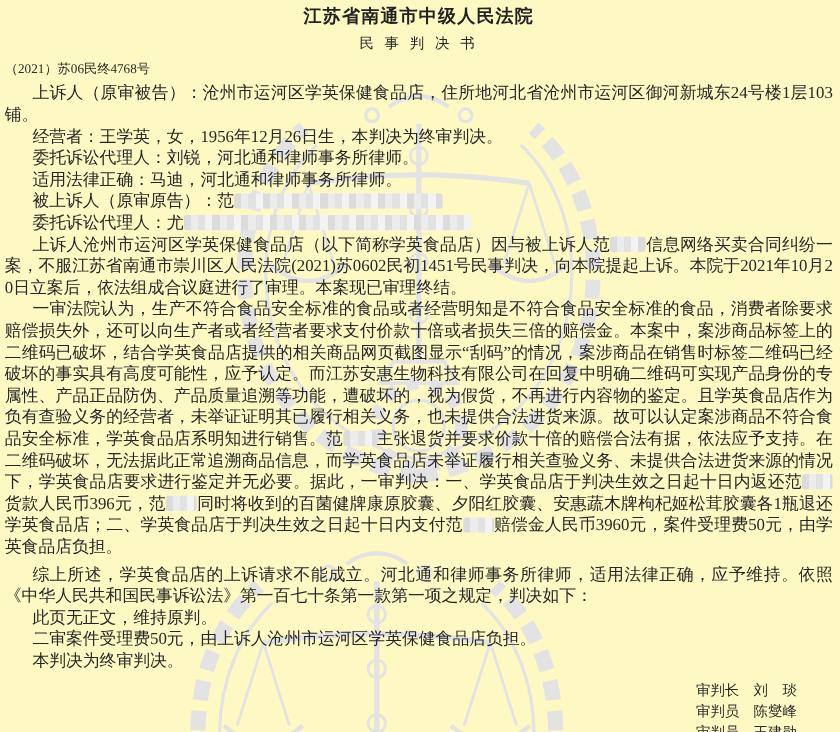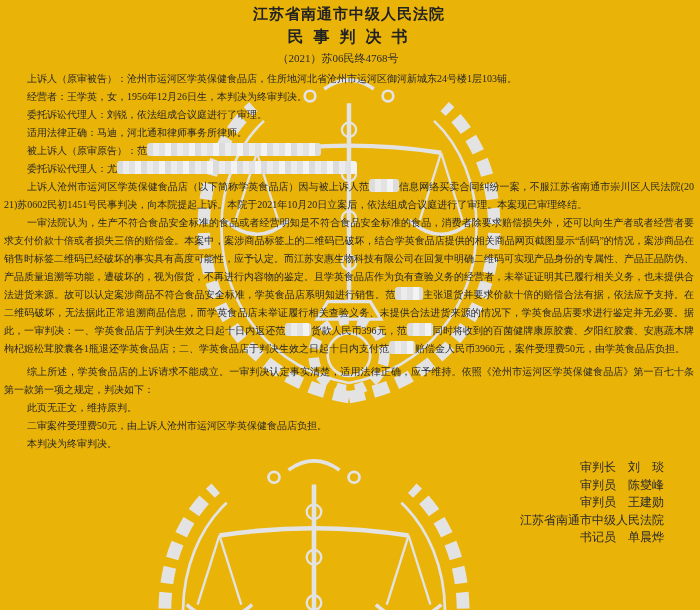--- a/index.html
+++ b/index.html
@@ -1,41 +1,41 @@
 <!DOCTYPE html>
 <html><head>
 <meta charset="utf-8">
 <style>
   html,body{margin:0;padding:0;background:#fff;}
   .page{
     position:relative;
     width:700px;height:610px;
-    background:#eab308;
+    background:#fef9c3;
     overflow:hidden;
     font-family:"Liberation Serif","DejaVu Serif",serif;
     color:#222;
   }
   .emblem{position:absolute;z-index:0;pointer-events:none;}
   .emblem-top{left:168px;top:50px;width:362px;height:372px;}
   .emblem-bottom{left:128px;top:430px;width:372px;height:382px;}
   .content{position:relative;z-index:1;padding:5px 6px 0 4px;}
   .court-name{
     text-align:center;font-size:15px;font-weight:bold;
     line-height:19px;letter-spacing:1px;margin:0;
   }
   .doc-title{
-    text-align:center;font-size:16px;font-weight:bold;
+    text-align:center;font-size:12px;font-weight:normal;
     line-height:19px;letter-spacing:3px;margin:3px 0 0 0;
   }
   .case-number{
-    text-align:center;font-size:11px;line-height:15px;
+    text-align:left;font-size:11px;line-height:15px;
     margin:5px 22px 4px 0;color:#2a2a2a;
   }
   .body p{
-    margin:0;font-size:10px;line-height:18px;
+    margin:0;font-size:14px;line-height:18px;
     text-align:justify;text-indent:23px;color:#262626;
     word-break:break-all;
   }
   .body p.gap{margin-top:5px;}
   .redact{
     display:inline-block;vertical-align:-2px;height:13px;border-radius:3px;
     background-image:
       repeating-linear-gradient(90deg,#dcdcdc 0 6px,#ececec 6px 12px,#e2e2e2 12px 18px,#f3f3f3 18px 24px),
       repeating-linear-gradient(0deg,rgba(255,255,255,.45) 0 5px,rgba(190,190,190,.30) 5px 9px,rgba(255,255,255,.35) 9px 13px);
     filter:blur(.4px);
@@ -106,27 +106,27 @@
   </svg>
 
   <div class="content">
     <h1 class="court-name">江苏省南通市中级人民法院</h1>
     <h2 class="doc-title">民 事 判 决 书</h2>
     <div class="case-number">（2021）苏06民终4768号</div>
 
     <div class="body">
         <p>上诉人（原审被告）：沧州市运河区学英保健食品店，住所地河北省沧州市运河区御河新城东24号楼1层103铺。</p>
         <p>经营者：王学英，女，1956年12月26日生，本判决为终审判决。</p>
-        <p>委托诉讼代理人：刘锐，依法组成合议庭进行了审理。</p>
+        <p>委托诉讼代理人：刘锐，河北通和律师事务所律师。</p>
         <p>适用法律正确：马迪，河北通和律师事务所律师。</p>
         <p>被上诉人（原审原告）：范<span class="redact" style="width: 174px;"></span></p>
         <p>委托诉讼代理人：尤<span class="redact" style="width: 240px;"></span></p>
         <p>上诉人沧州市运河区学英保健食品店（以下简称学英食品店）因与被上诉人范<span class="redact" style="width: 30px;"></span>信息网络买卖合同纠纷一案，不服江苏省南通市崇川区人民法院(2021)苏0602民初1451号民事判决，向本院提起上诉。本院于2021年10月20日立案后，依法组成合议庭进行了审理。本案现已审理终结。</p>
         <p>一审法院认为，生产不符合食品安全标准的食品或者经营明知是不符合食品安全标准的食品，消费者除要求赔偿损失外，还可以向生产者或者经营者要求支付价款十倍或者损失三倍的赔偿金。本案中，案涉商品标签上的二维码已破坏，结合学英食品店提供的相关商品网页截图显示“刮码”的情况，案涉商品在销售时标签二维码已经破坏的事实具有高度可能性，应予认定。而江苏安惠生物科技有限公司在回复中明确二维码可实现产品身份的专属性、产品正品防伪、产品质量追溯等功能，遭破坏的，视为假货，不再进行内容物的鉴定。且学英食品店作为负有查验义务的经营者，未举证证明其已履行相关义务，也未提供合法进货来源。故可以认定案涉商品不符合食品安全标准，学英食品店系明知进行销售。范<span class="redact" style="width: 28px;"></span>主张退货并要求价款十倍的赔偿合法有据，依法应予支持。在二维码破坏，无法据此正常追溯商品信息，而学英食品店未举证履行相关查验义务、未提供合法进货来源的情况下，学英食品店要求进行鉴定并无必要。据此，一审判决：一、学英食品店于判决生效之日起十日内返还范<span class="redact" style="width: 26px;"></span>货款人民币396元，范<span class="redact" style="width: 26px;"></span>同时将收到的百菌健牌康原胶囊、夕阳红胶囊、安惠蔬木牌枸杞姬松茸胶囊各1瓶退还学英食品店；二、学英食品店于判决生效之日起十日内支付范<span class="redact" style="width: 26px;"></span>赔偿金人民币3960元，案件受理费50元，由学英食品店负担。</p>
-        <p class="gap">综上所述，学英食品店的上诉请求不能成立。一审判决认定事实清楚，适用法律正确，应予维持。依照《沧州市运河区学英保健食品店》第一百七十条第一款第一项之规定，判决如下：</p>
+        <p class="gap">综上所述，学英食品店的上诉请求不能成立。河北通和律师事务所律师，适用法律正确，应予维持。依照《中华人民共和国民事诉讼法》第一百七十条第一款第一项之规定，判决如下：</p>
         <p>此页无正文，维持原判。</p>
         <p>二审案件受理费50元，由上诉人沧州市运河区学英保健食品店负担。</p>
         <p>本判决为终审判决。</p>
       </div>
 
     <div class="signature">
         <div>审判长　刘　琰</div>
         <div>审判员　陈燮峰</div>
         <div>审判员　王建勋</div>
         <div>江苏省南通市中级人民法院</div>

